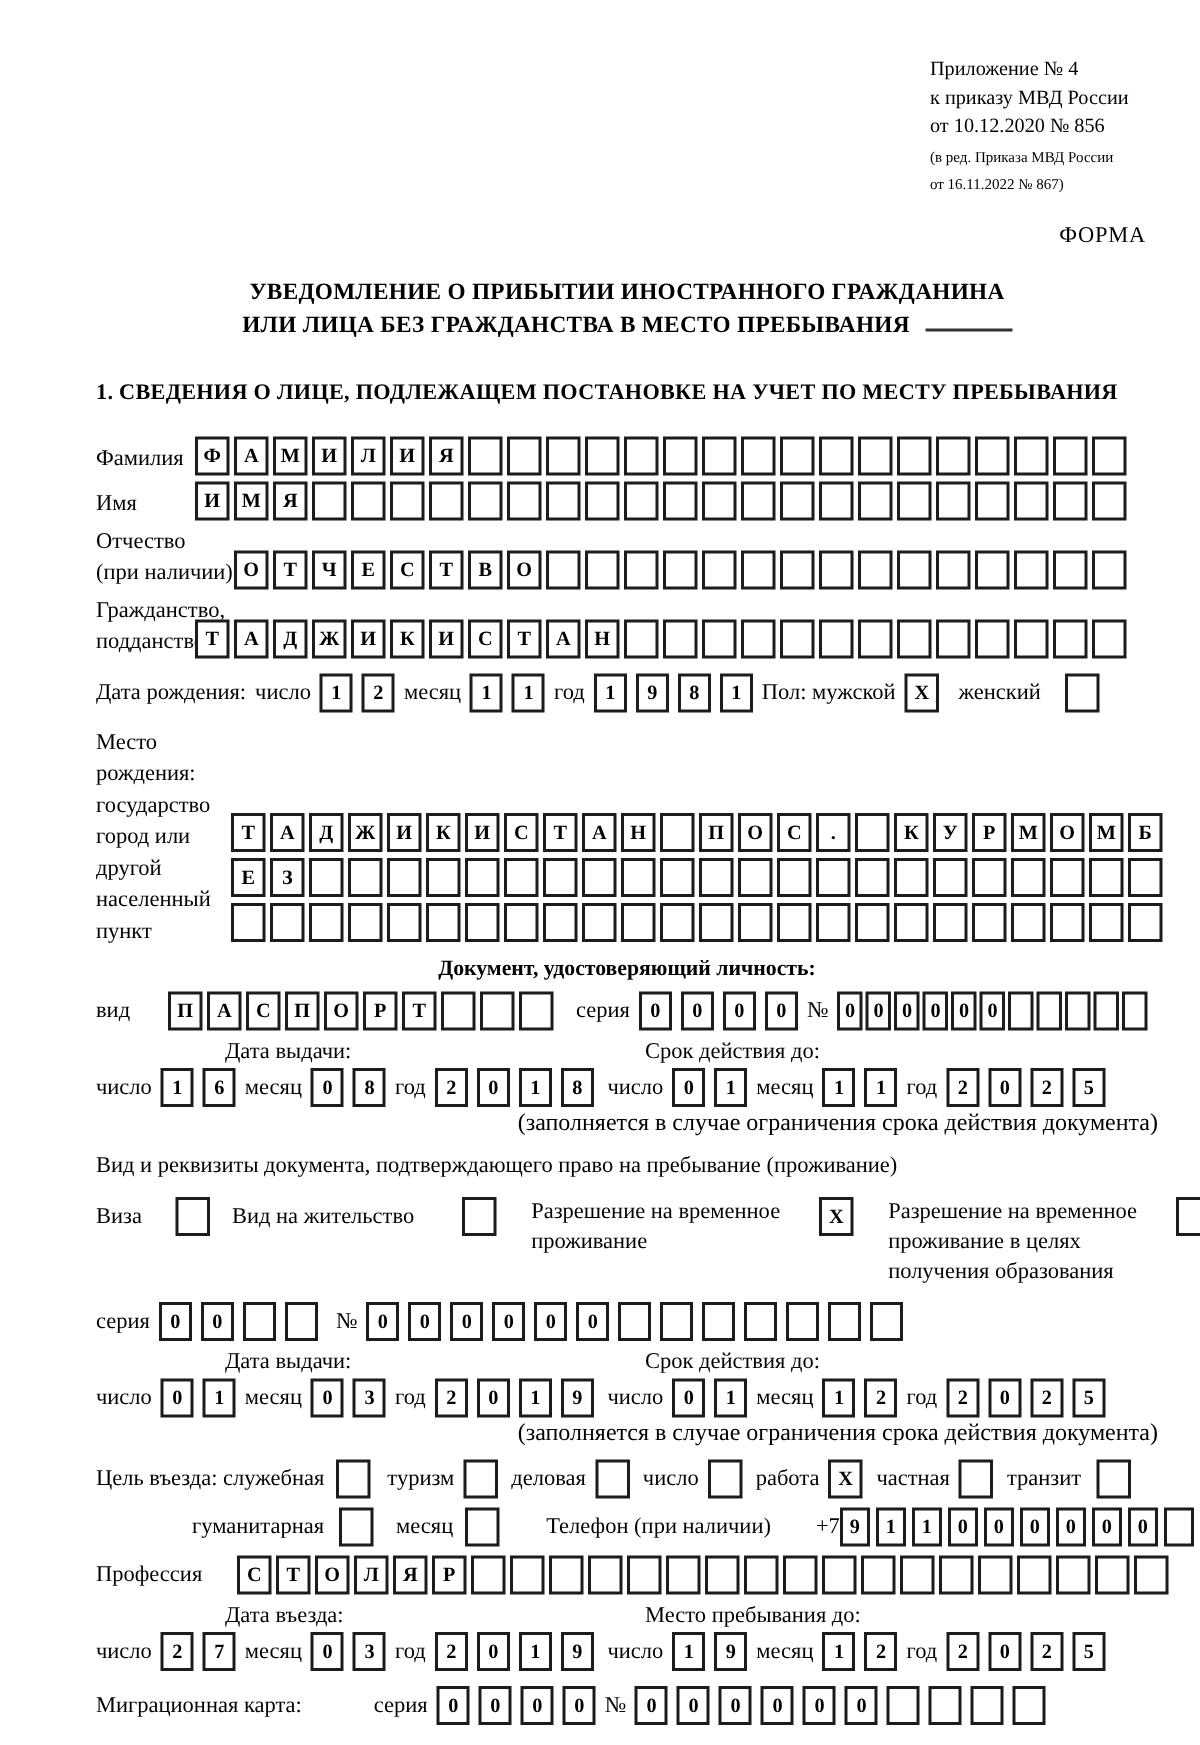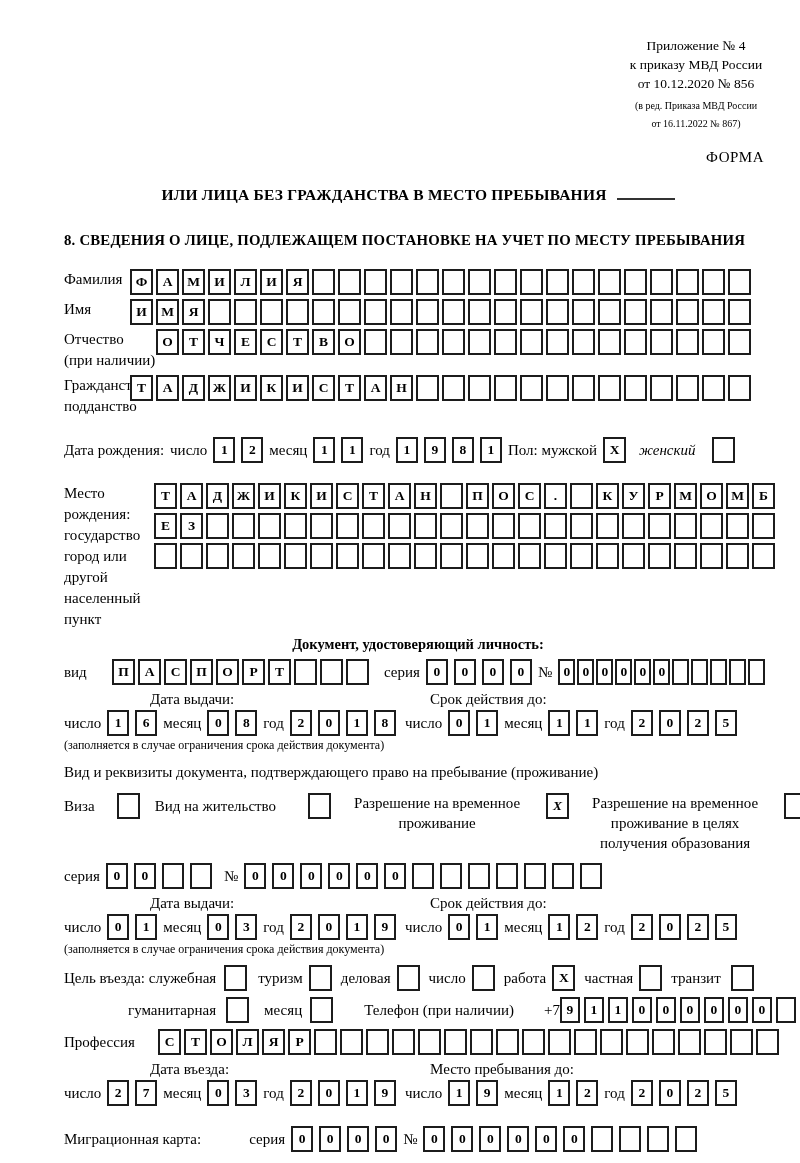--- a/index.html
+++ b/index.html
@@ -3,27 +3,27 @@
 <meta charset="utf-8">
 <style>
   html,body{margin:0;padding:0;background:#fff;}
   .page{
     width:800px;min-height:1163px;box-sizing:border-box;
     padding:36px 28px 30px 64px;
     font-family:"Liberation Serif", serif;color:#000;font-size:15px;
     position:relative;overflow:hidden;
   }
   .pre{white-space:pre-line;}
-  .ref-block{margin-left:556px;font-size:13.5px;line-height:19px;text-align:center;}
+  .ref-block{margin-left:556px;font-size:13.5px;line-height:19px;}
   .ref-amend{margin-top:4px;font-size:10px;line-height:18px;}
   .forma{font-weight:normal;text-align:right;padding-right:8px;margin-top:16px;font-size:15px;letter-spacing:.5px;}
   .title{font-weight:bold;text-align:center;margin-top:18px;font-size:15.5px;line-height:22px;letter-spacing:.2px;}
   .blank-underline{display:inline-block;width:58px;border-bottom:2px solid #333;margin-left:10px;vertical-align:baseline;}
   .section-heading{font-weight:bold;margin-top:26px;margin-bottom:20px;font-size:14.8px;letter-spacing:.2px;}
-  .frow{display:flex;align-items:flex-start;margin-bottom:4px;}
+  .frow{display:flex;align-items:flex-end;margin-bottom:4px;}
   .flabel{flex:none;line-height:21px;}
   .w66{width:66px}.w92{width:92px}.w90{width:90px}
   .w48{width:48px}.w94{width:94px}
   .cells{display:inline-flex;flex:none;}
   .cell{
     box-sizing:border-box;flex:none;width:23px;height:26px;border:2px solid #1c1c1c;
     margin-right:3px;display:inline-flex;align-items:center;justify-content:center;
     font-size:13.5px;font-weight:600;line-height:1;background:#fff;
   }
   .spaced .cell{width:22px;margin-right:6px;}
@@ -31,50 +31,51 @@
   .pnarrow .cell{width:20px;margin-right:4px;}
   .il{flex:none;line-height:26px;margin-right:6px;}
   .colcells > .cells{margin-bottom:4px;display:flex;}
   .doc-heading{font-weight:bold;text-align:center;margin:6px 0 6px 0;font-size:14.5px;}
   .pair-labels{display:flex;margin:6px 0 2px 0;}
   .pair-labels .p1{width:366px;padding-left:86px;box-sizing:border-box;}
   .pair-labels .p2{flex:none;}
   .dates-row{display:flex;align-items:flex-start;margin-bottom:2px;}
   .dates-row .dgroup{display:flex;align-items:flex-start;}
   .dates-row .g1{width:341px;flex:none;}
-  .note-right{font-size:12px;margin:2px 0 8px 0;}
+  .note-right{text-align:right;font-size:16px;margin:2px 0 8px 0;}
   .plain-line{line-height:22px;}
   .permit-row{display:flex;align-items:flex-start;margin:10px 0 2px 0;}
   .permit-item{display:flex;align-items:flex-start;flex:none;gap:16px;}
-  .permit-label{text-align:center;line-height:20px;}
+  .permit-label{text-align:left;line-height:20px;}
   .purpose-row{display:flex;align-items:flex-start;margin-bottom:6px;text-align:right;}
   .purpose-row .pl{flex:none;line-height:26px;}
-  .gap6{margin-left:6px;}.gap8{margin-left:8px;}.gap10{margin-left:10px;font-style:italic;}.gap12{margin-left:12px;}
-  .mt6{margin-top:20px;}.mt10{margin-top:10px;}
+  .gap6{margin-left:6px;}.gap8{margin-left:8px;}.gap10{margin-left:10px;}.gap12{margin-left:12px;}
+  .mt6{margin-top:10px;}.mt10{margin-top:10px;}
 </style>
 </head>
 <body>
 
 <div class="page">
 
   <div class="ref-block">
     <div class="pre">Приложение № 4
 к приказу МВД России
 от 10.12.2020 № 856</div>
     <div class="pre ref-amend">(в ред. Приказа МВД России
 от 16.11.2022 № 867)</div>
   </div>
 
   <div class="forma">ФОРМА</div>
 
   <div class="title">
+    <div>УВЕДОМЛЕНИЕ О ПРИБЫТИИ ИНОСТРАННОГО ГРАЖДАНИНА</div>
     <div><span>ИЛИ ЛИЦА БЕЗ ГРАЖДАНСТВА В МЕСТО ПРЕБЫВАНИЯ</span><span class="blank-underline"></span></div>
   </div>
 
-  <div class="section-heading">8. СВЕДЕНИЯ О ЛИЦЕ, ПОДЛЕЖАЩЕМ ПОСТАНОВКЕ НА УЧЕТ ПО МЕСТУ ПРЕБЫВАНИЯ</div>
+  <div class="section-heading">1. СВЕДЕНИЯ О ЛИЦЕ, ПОДЛЕЖАЩЕМ ПОСТАНОВКЕ НА УЧЕТ ПО МЕСТУ ПРЕБЫВАНИЯ</div>
 
   <div class="frow">
     <span class="flabel w66">Фамилия</span>
     <span class="cells">
         <span class="cell">Ф</span>
         <span class="cell">А</span>
         <span class="cell">М</span>
         <span class="cell">И</span>
         <span class="cell">Л</span>
         <span class="cell">И</span>

